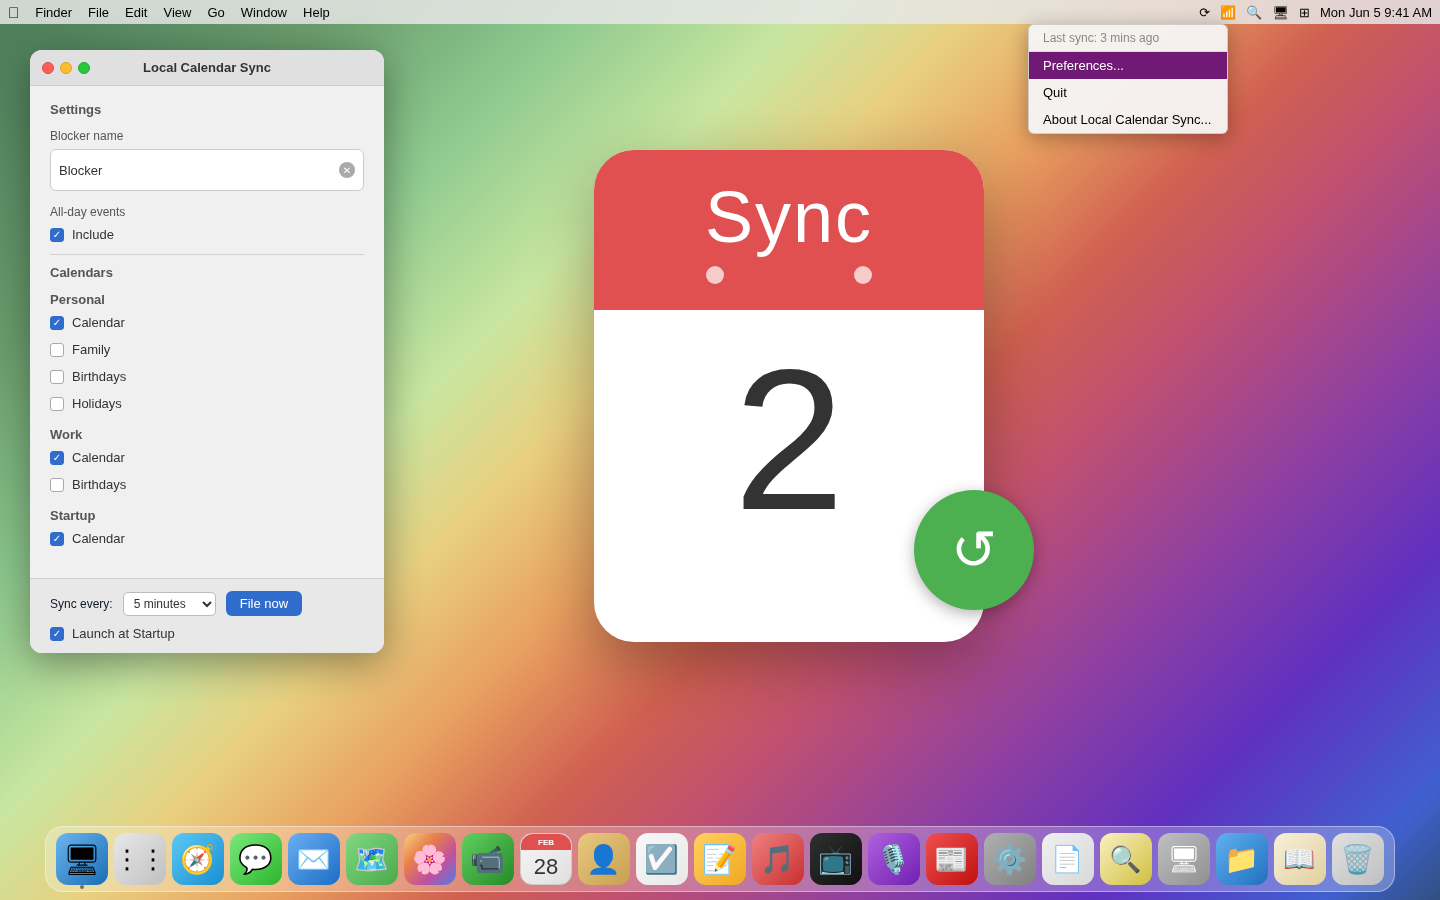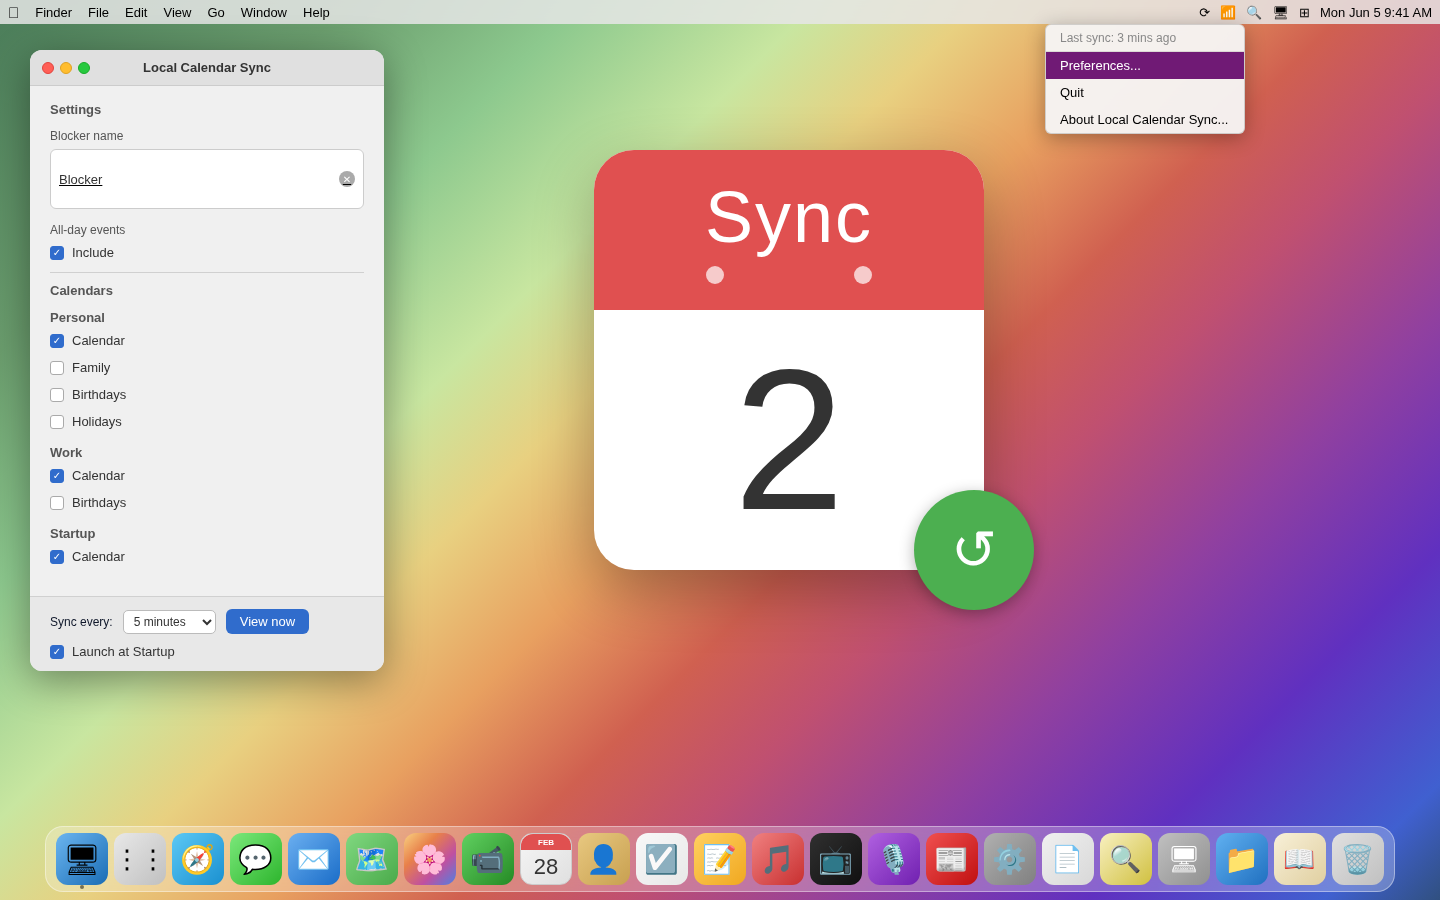--- a/index.html
+++ b/index.html
@@ -79,21 +79,21 @@
 
     .menubar-icon {
       font-size: 13px;
       color: #000;
     }
 
     
     .dropdown-menu {
       position: absolute;
       top: 24px;
-      right: 195px;
+      right: 212px;
       width: 200px;
       background: rgba(245, 245, 245, 0.95);
       backdrop-filter: blur(20px);
       border-radius: 6px;
       box-shadow: 0 4px 20px rgba(0,0,0,0.3);
       z-index: 200;
       overflow: hidden;
       border: 1px solid rgba(0,0,0,0.15);
     }
 
@@ -121,21 +121,21 @@
       position: absolute;
       top: 150px;
       left: 50%;
       transform: translateX(-30%);
       width: 420px;
       height: 500px;
     }
 
     .calendar-icon-body {
       width: 390px;
-      height: 420px;
+      height: 492px;
       background: white;
       border-radius: 40px;
       overflow: hidden;
       box-shadow: 0 20px 60px rgba(0,0,0,0.3);
       position: relative;
     }
 
     .calendar-icon-header {
       background: #e05050;
       height: 160px;
@@ -260,23 +260,22 @@
       color: #555;
       margin-bottom: 6px;
     }
 
     .text-input-row {
       display: flex;
       align-items: center;
       background: white;
       border: 1px solid #ccc;
       border-radius: 6px;
-      padding: 21px 8px;
+      padding: 12px 8px;
       margin-bottom: 14px;
-      text-decoration: underline;
     }
 
     .text-input {
       flex: 1;
       border: none;
       outline: none;
       font-size: 13px;
       background: transparent;
       color: #333;
     }
@@ -563,21 +562,21 @@
     <div class="sync-row">
       <span class="sync-label">Sync every:</span>
       <select class="sync-select">
         <option>1 minute</option>
         <option>2 minutes</option>
         <option selected="">5 minutes</option>
         <option>10 minutes</option>
         <option>15 minutes</option>
         <option>30 minutes</option>
       </select>
-      <button class="sync-now-btn">View now</button>
+      <button class="sync-now-btn">File now</button>
     </div>
     <div class="launch-row">
       <div class="checkbox checked"></div>
       <span class="checkbox-label">Launch at Startup</span>
     </div>
   </div>
 </div>
 
 <div class="calendar-app-icon">
   <div class="calendar-icon-body">

